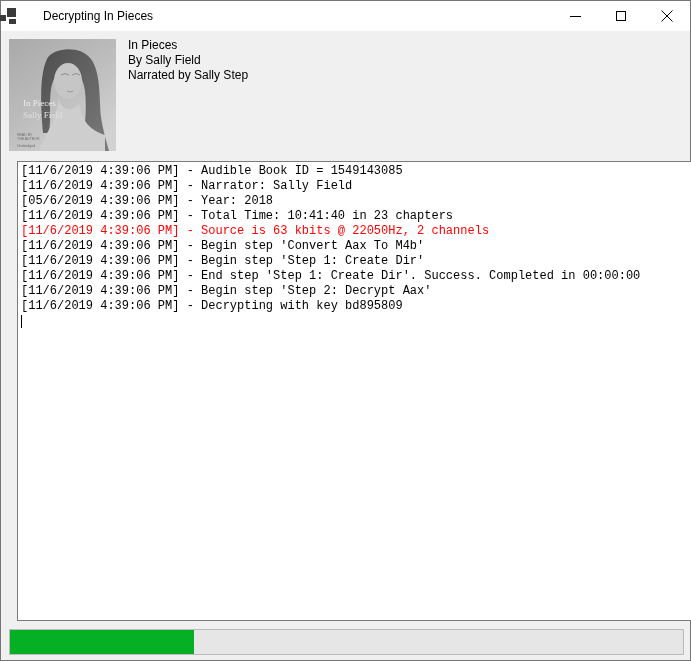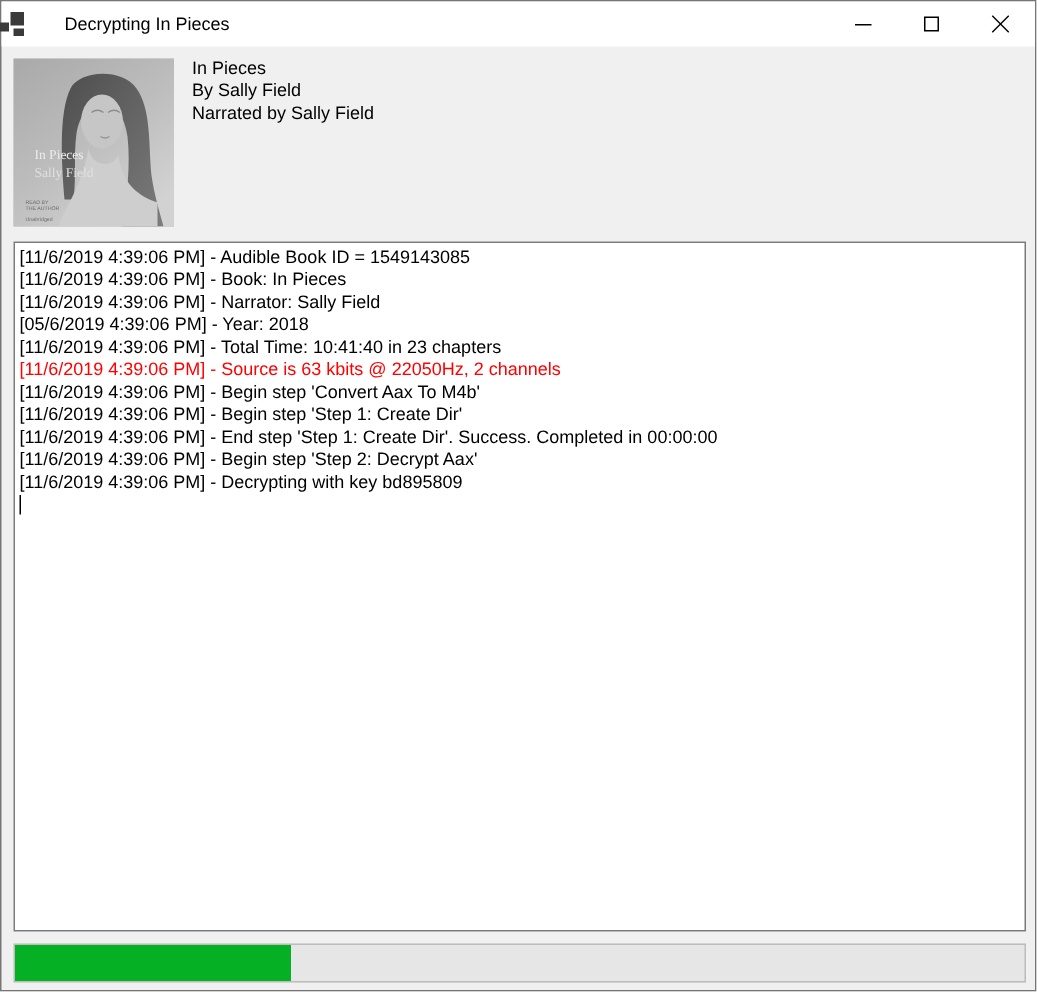--- a/index.html
+++ b/index.html
@@ -64,27 +64,28 @@
   }
   .book-info {
     position: absolute;
     left: 127px; top: 7px;
     line-height: 15px;
     font-size: 12px;
   }
   
   .log-box {
     position: absolute;
-    left: 8px; top: 160px;
+    left: 16px; top: 160px;
     width: 675px; height: 460px;
     background: #ffffff;
     border: 1px solid #7a7a7a;
     padding: 2px 3px;
     overflow: hidden;
     cursor: text;
+    font-family: Liberation Mono, monospace;
   }
   .log-line {
     font-size: 12px;
     line-height: 15px;
     white-space: pre;
     color: #000000;
   }
   .log-line.red { color: #ff0000; }
   .caret {
     display: block;
@@ -163,28 +164,27 @@
         <text x="14" y="67" font-family="Liberation Serif, serif" font-size="9" fill="#ececec">In Pieces</text>
         <text x="14" y="79" font-family="Liberation Serif, serif" font-size="9" fill="#e0e0e0">Sally Field</text>
         <text x="8" y="97" font-family="Liberation Sans, sans-serif" font-size="3.5" fill="#6e6e6e">READ BY</text>
         <text x="8" y="101" font-family="Liberation Sans, sans-serif" font-size="3.5" fill="#6e6e6e">THE AUTHOR</text>
         <text x="8" y="108" font-family="Liberation Sans, sans-serif" font-size="3.5" fill="#6e6e6e">Unabridged</text>
       </svg>
     </div>
     <div class="book-info">
       <div>In Pieces</div>
       <div>By Sally Field</div>
-      <div>Narrated by Sally Field</div>
+      <div>Narrated by Sally Step</div>
     </div>
   </div>
 
   <div class="log-box" id="logBox">
 
     <div class="log-line">[11/6/2019 4:39:06 PM] - Audible Book ID = 1549143085</div>
-      <div class="log-line">[11/6/2019 4:39:06 PM] - Book: In Pieces</div>
       <div class="log-line">[11/6/2019 4:39:06 PM] - Narrator: Sally Field</div>
       <div class="log-line">[05/6/2019 4:39:06 PM] - Year: 2018</div>
       <div class="log-line">[11/6/2019 4:39:06 PM] - Total Time: 10:41:40 in 23 chapters</div>
       <div class="log-line red">[11/6/2019 4:39:06 PM] - Source is 63 kbits @ 22050Hz, 2 channels</div>
       <div class="log-line">[11/6/2019 4:39:06 PM] - Begin step 'Convert Aax To M4b'</div>
       <div class="log-line">[11/6/2019 4:39:06 PM] - Begin step 'Step 1: Create Dir'</div>
       <div class="log-line">[11/6/2019 4:39:06 PM] - End step 'Step 1: Create Dir'. Success. Completed in 00:00:00</div>
       <div class="log-line">[11/6/2019 4:39:06 PM] - Begin step 'Step 2: Decrypt Aax'</div>
       <div class="log-line">[11/6/2019 4:39:06 PM] - Decrypting with key bd895809</div>
       <span class="caret" id="caret"></span>

